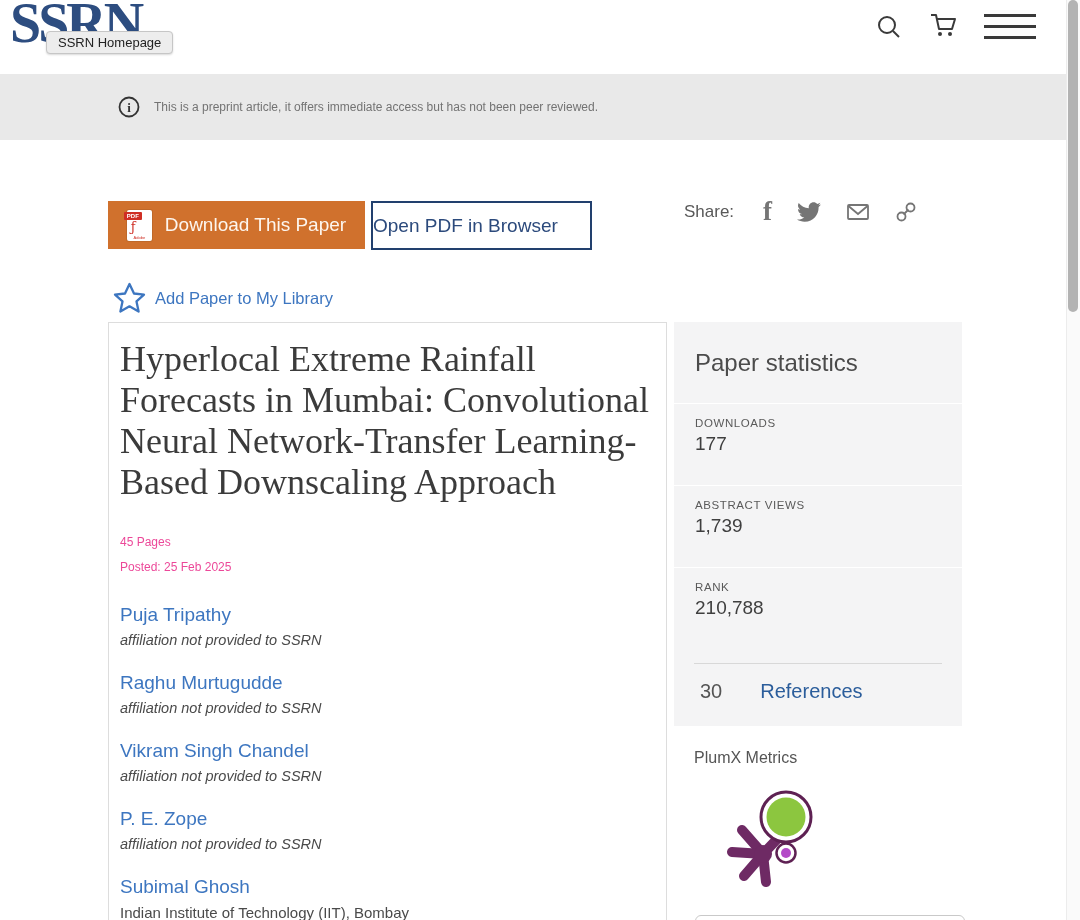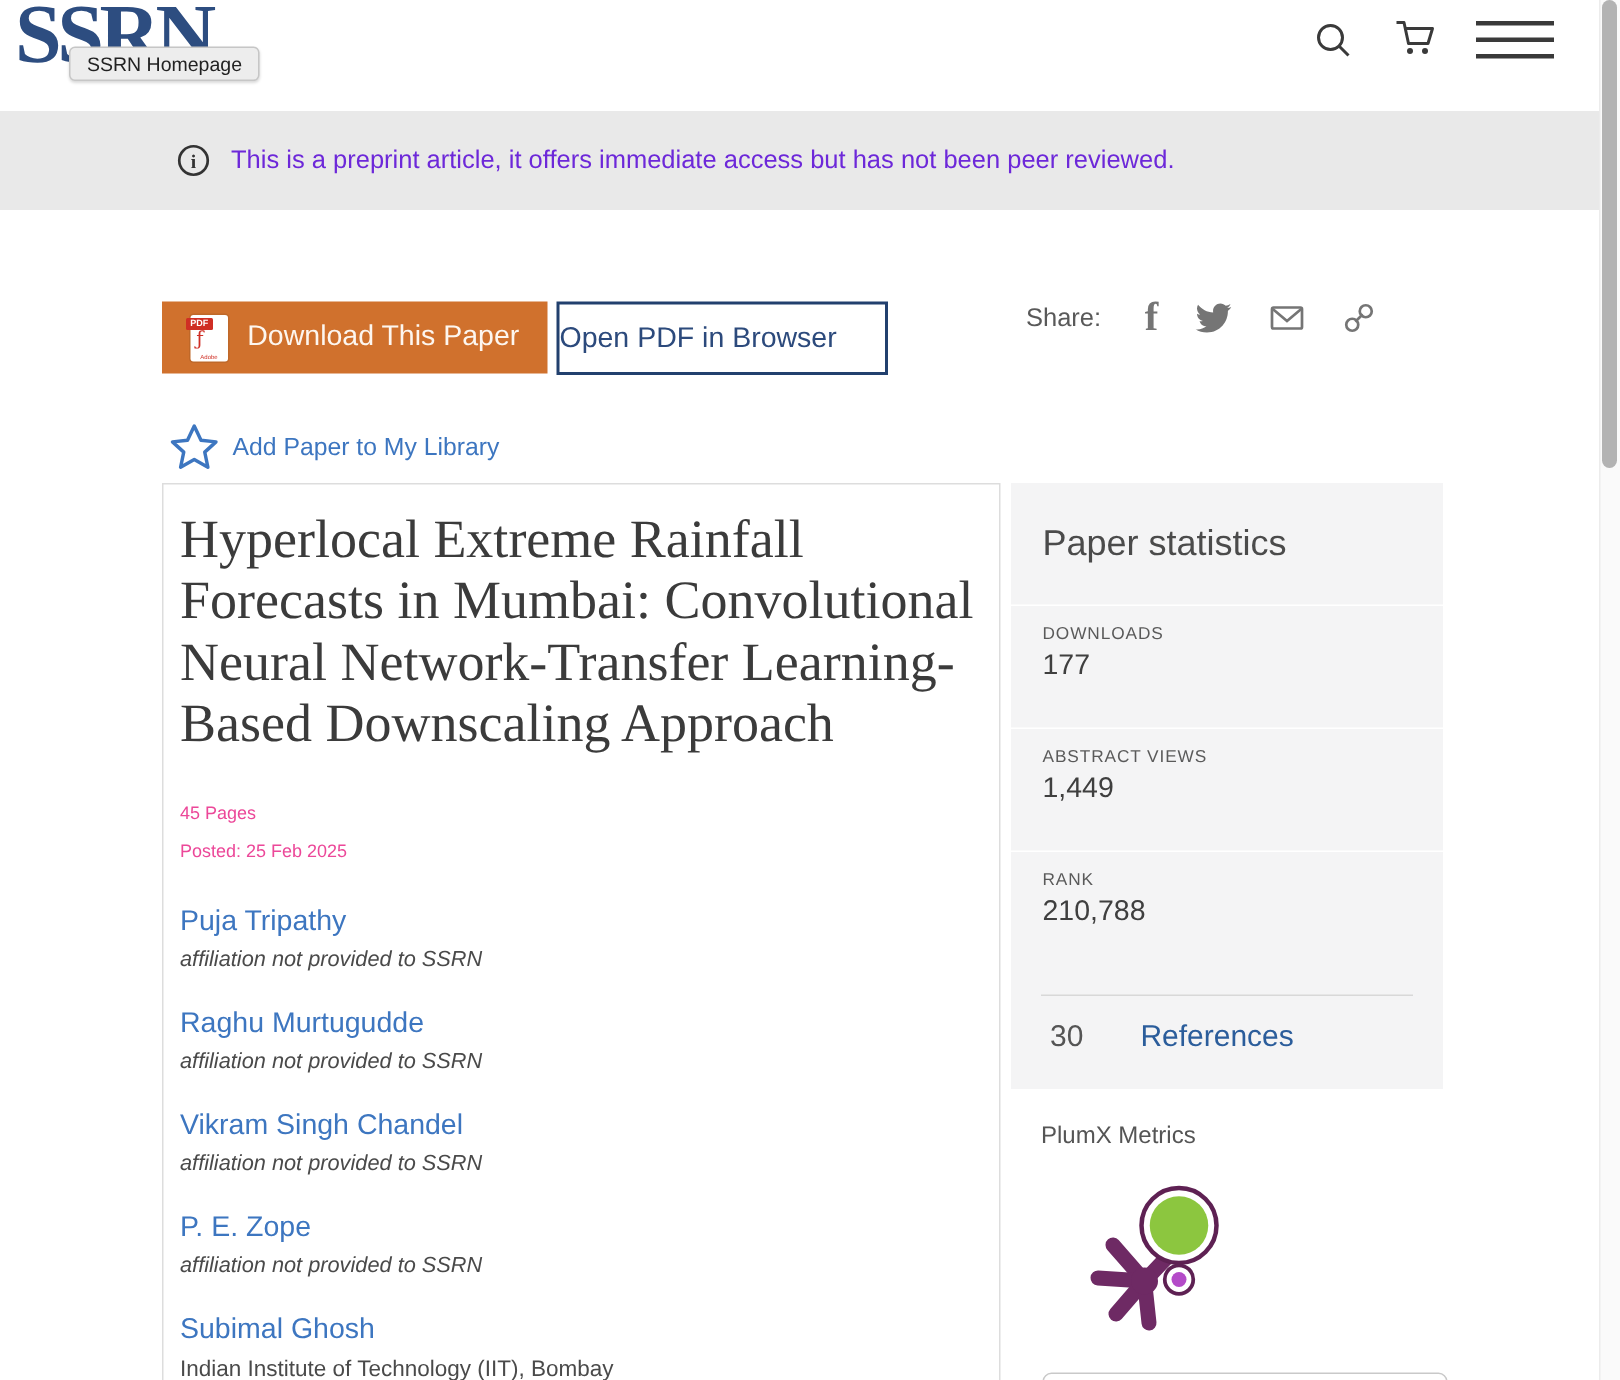--- a/index.html
+++ b/index.html
@@ -16,21 +16,21 @@
     color:#222; box-shadow:0 1px 2px rgba(0,0,0,.15); white-space:nowrap; }
   .hdr-icons { position:absolute; right:30px; top:10px; display:flex; align-items:center; gap:26px; }
   .icon-btn { cursor:pointer; display:flex; align-items:center; justify-content:center; }
   .burger { width:52px; display:flex; flex-direction:column; gap:8px; padding:4px 0; }
   .burger div { height:3px; background:#3a3a3a; width:100%; }
 
   
   .banner { position:absolute; top:74px; left:0; width:1066px; height:66px;
     background:#e9e9e9; display:flex; align-items:center; }
   .banner-inner { display:flex; align-items:center; gap:14px; margin-left:118px; }
-  .banner-text { font-size:17px; color:#6d28d9; }
+  .banner-text { font-size:12px; color:#737373; }
 
   
   .btn-download { position:absolute; left:108px; top:201px; width:257px; height:48px;
     background:#d0712d; border:none; color:#fdf6ef; font-size:19px;
     font-family:"Liberation Sans", sans-serif; display:flex; align-items:center;
     justify-content:center; gap:13px; cursor:pointer; }
   .pdf-ic { width:25px; height:31px; background:#fff; border-radius:2px; position:relative;
     box-shadow:0 0 0 1px rgba(0,0,0,.08); flex:0 0 auto; }
   .pdf-ic .tag { position:absolute; left:-3px; top:2px; background:#cf2e24; color:#fff;
     font-size:6px; font-weight:bold; padding:1px 3px; border-radius:1px; }
@@ -204,21 +204,21 @@
   </div>
 
   <div class="panel">
     <div class="panel-h">Paper statistics</div>
     <div class="stat">
       <div class="lbl">DOWNLOADS</div>
       <div class="val">177</div>
     </div>
     <div class="stat">
       <div class="lbl">ABSTRACT VIEWS</div>
-      <div class="val">1,449</div>
+      <div class="val">1,739</div>
     </div>
     <div class="stat">
       <div class="lbl">RANK</div>
       <div class="val">210,788</div>
     </div>
     <div class="refs-div"></div>
     <div class="refs">
       <span class="cnt">30</span>
       <span class="lnk">References</span>
     </div>

